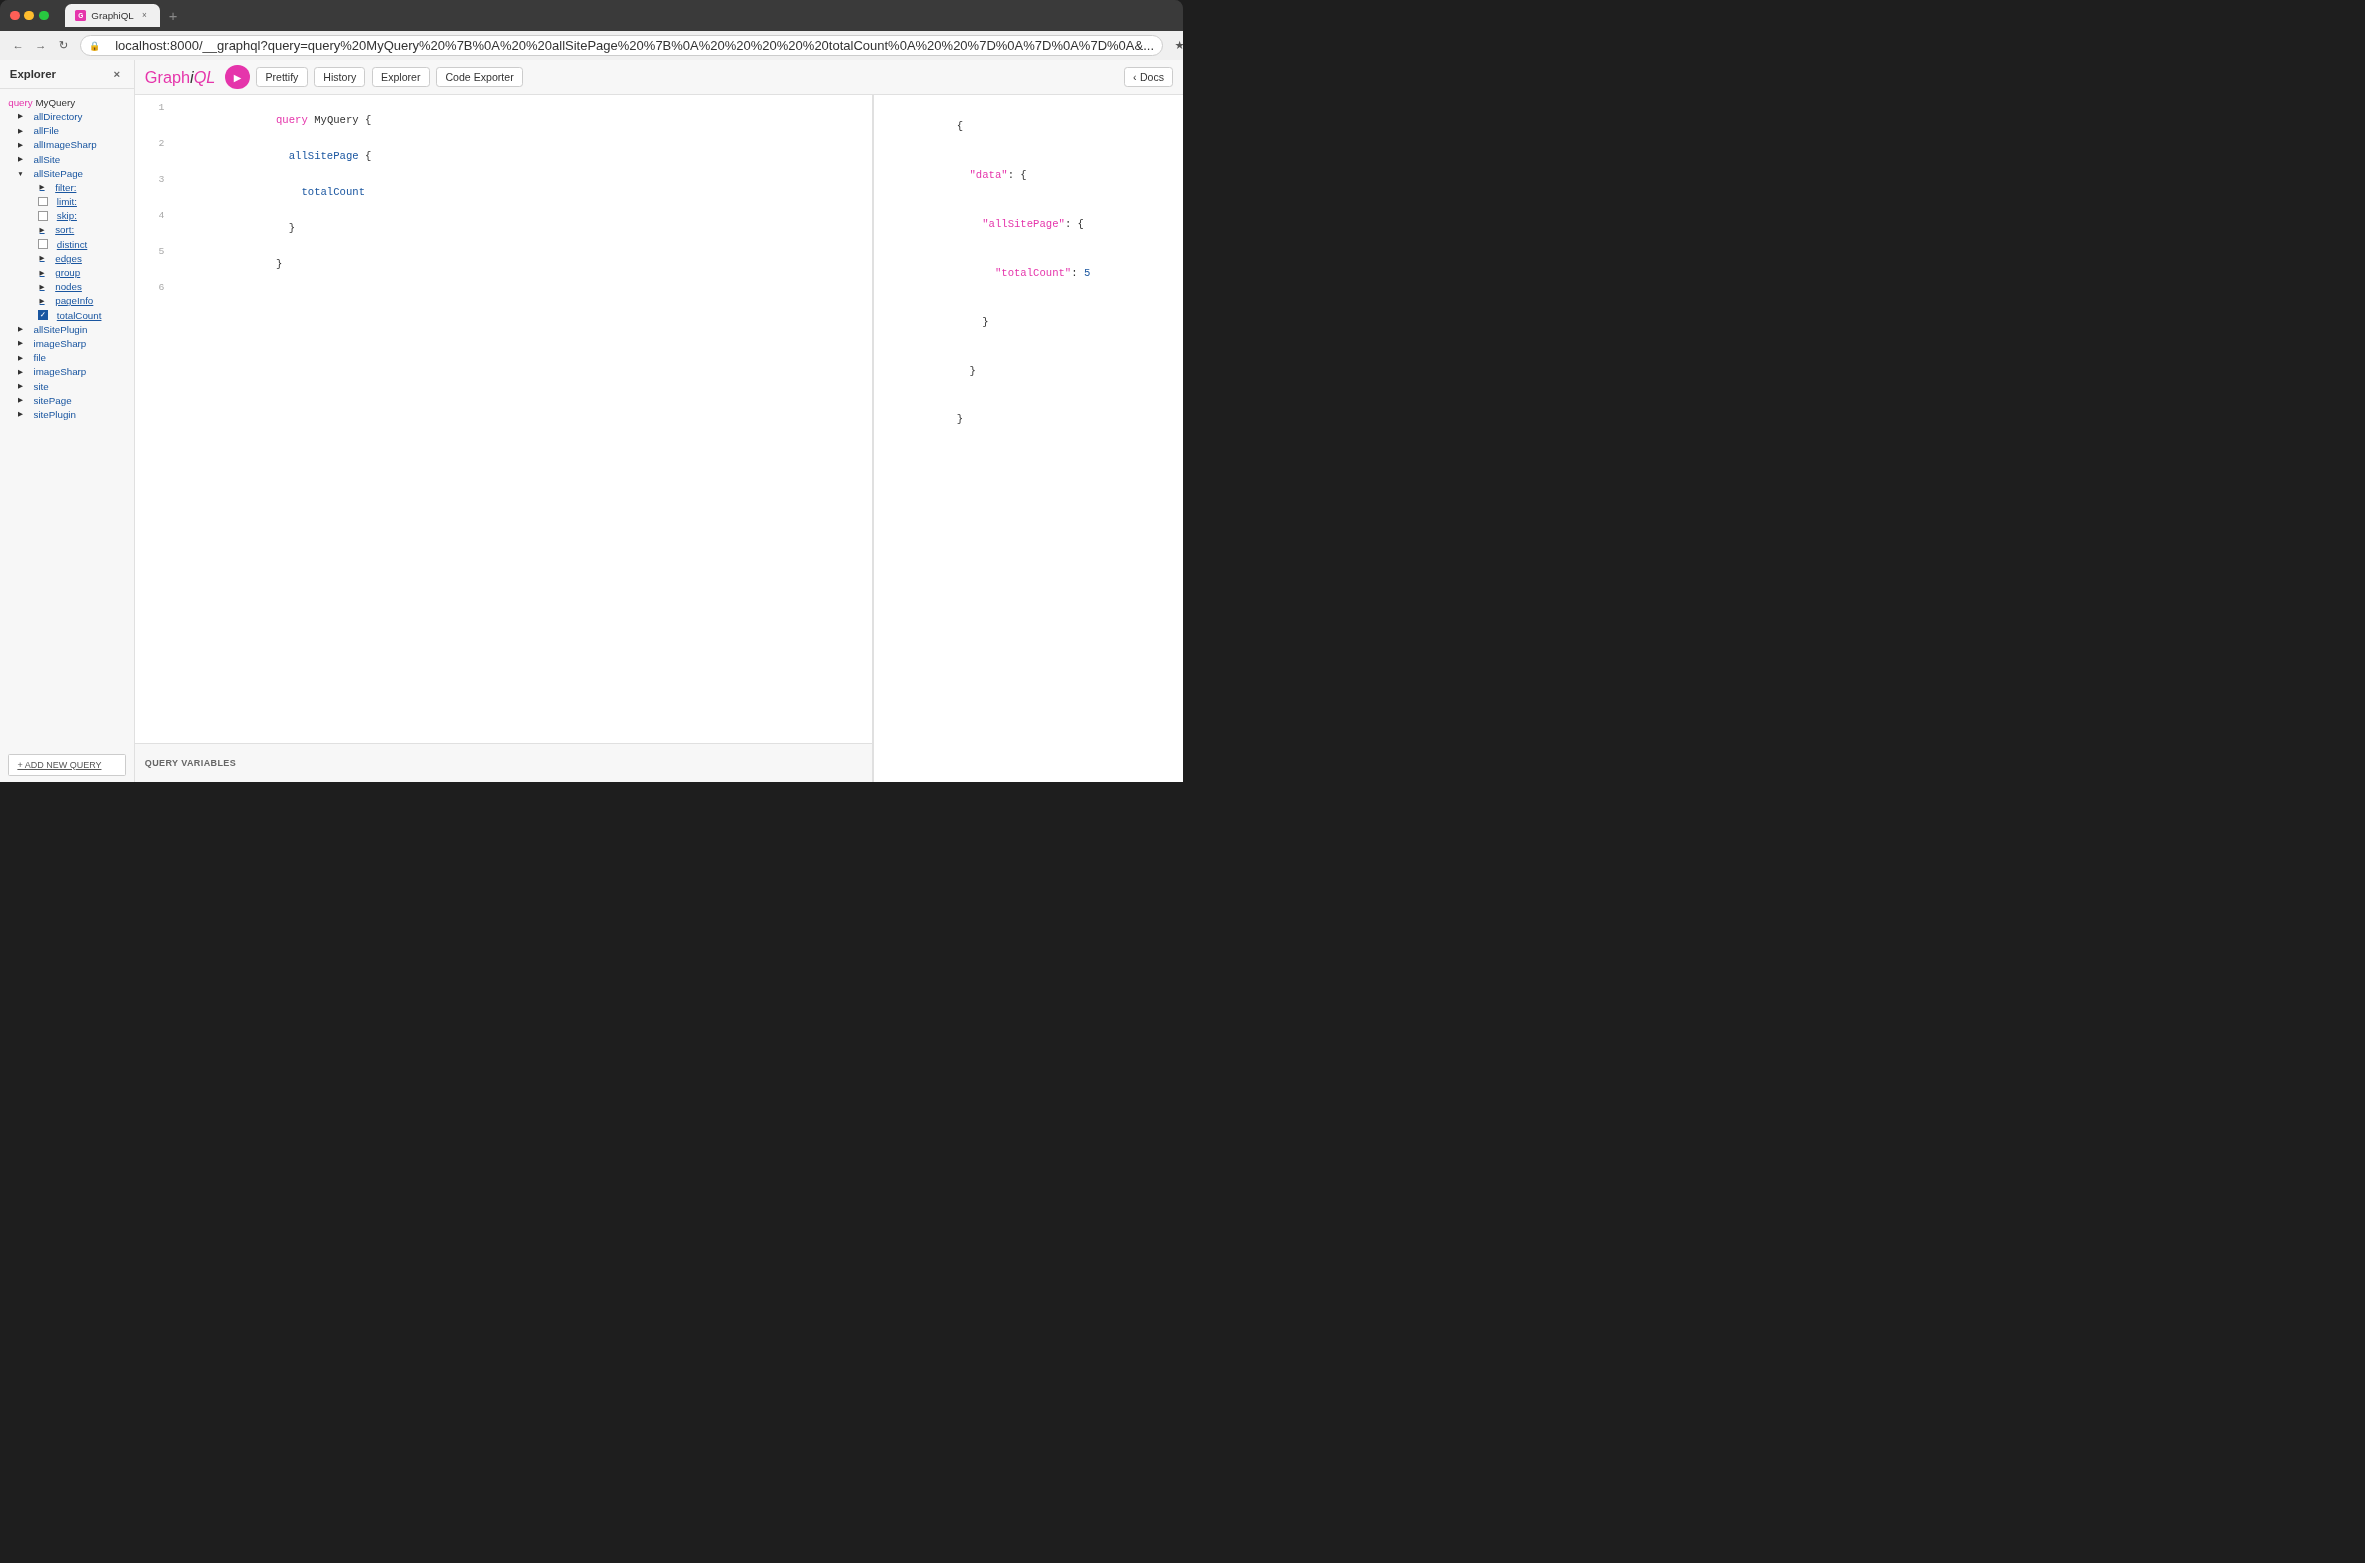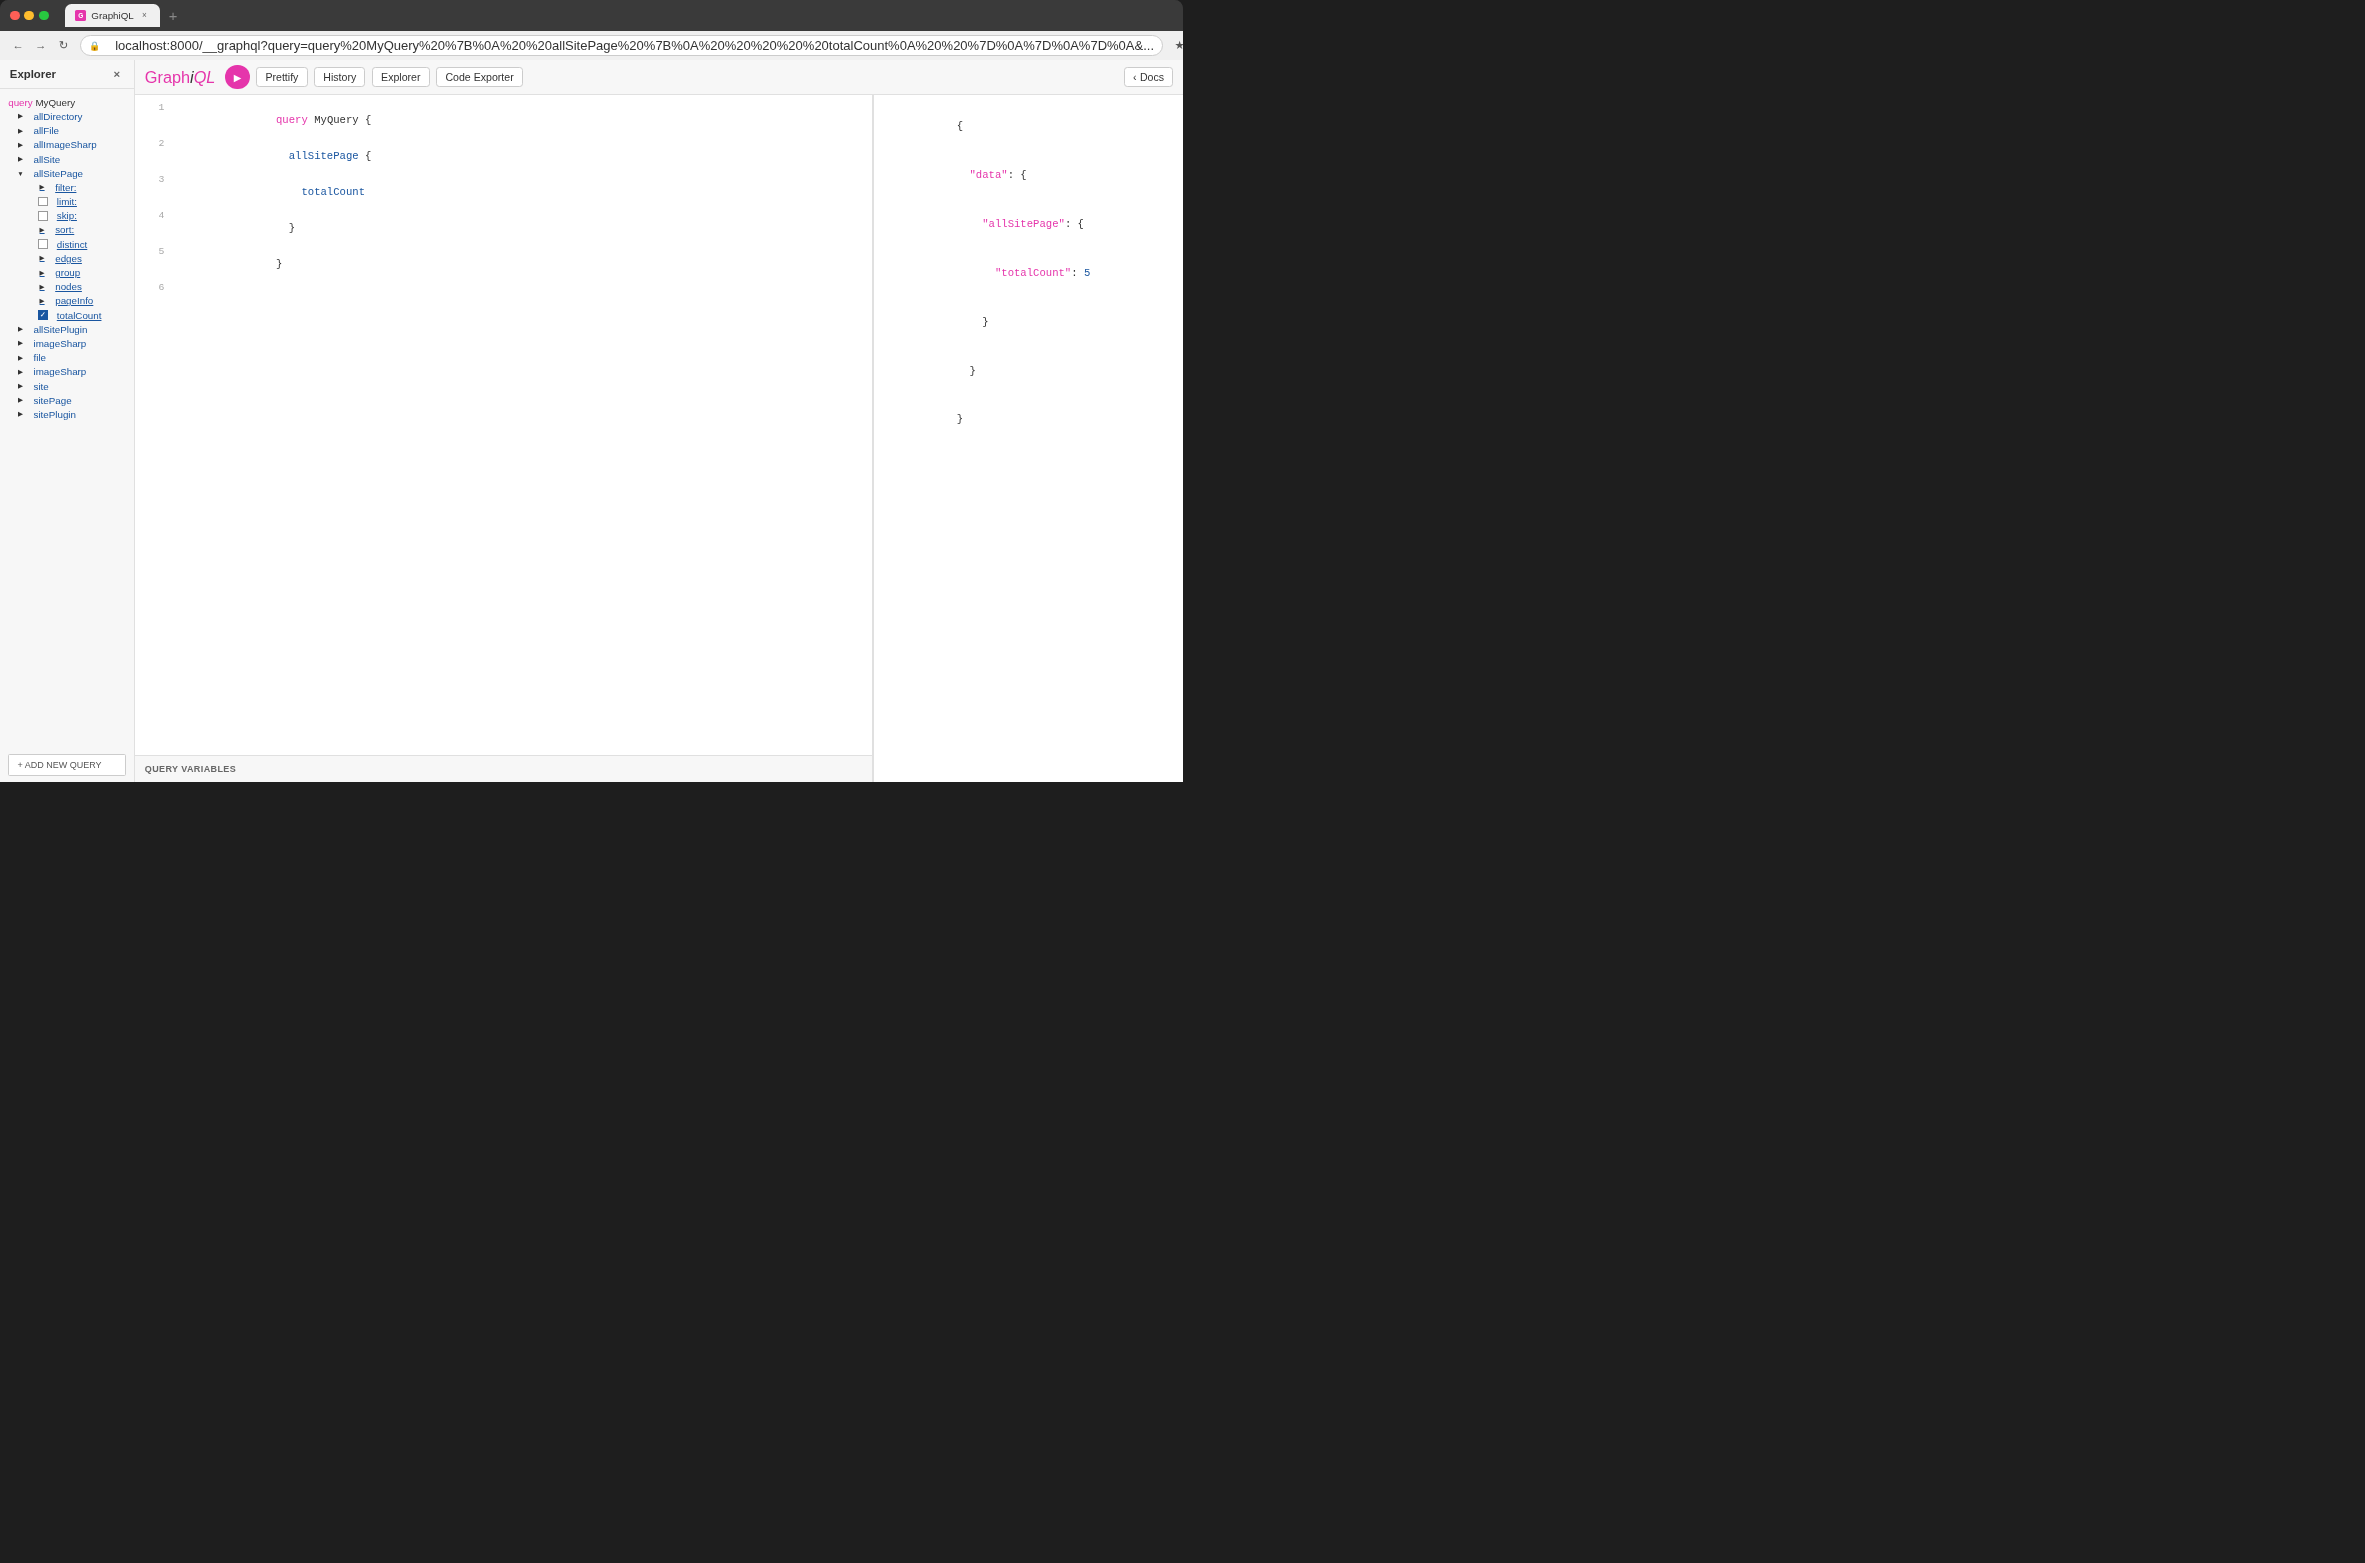--- a/index.html
+++ b/index.html
@@ -285,20 +285,21 @@
     .add-query-btn {
       margin: 6.5px 8.2px;
       padding: 4.9px 8.2px;
       border: 0.8px solid #ccc;
       background: white;
       color: #555;
       font-size: 9px;
       cursor: pointer;
       text-align: left;
       border-radius: 1.6px;
+      text-decoration: underline;
     }
 
     
     .graphql-toolbar {
       display: flex;
       align-items: center;
       padding: 4.9px 9.8px;
       border-bottom: 0.8px solid #e0e0e0;
       background: #f7f7f7;
       gap: 6.5px;
@@ -401,21 +402,21 @@
       flex: 1;
       white-space: pre;
     }
 
     .kw-query { color: #e535ab; }
     .kw-name { color: #333; font-weight: normal; }
     .kw-field { color: #1a56a0; }
     .kw-brace { color: #333; }
 
     .query-variables-bar {
-      height: 27px;
+      height: 39px;
       border-top: 0.8px solid #e0e0e0;
       display: flex;
       align-items: center;
       padding: 0 9.8px;
       font-size: 9px;
       color: #666;
       font-weight: 600;
       letter-spacing: 0.4px;
       text-transform: uppercase;
       background: #f7f7f7;

